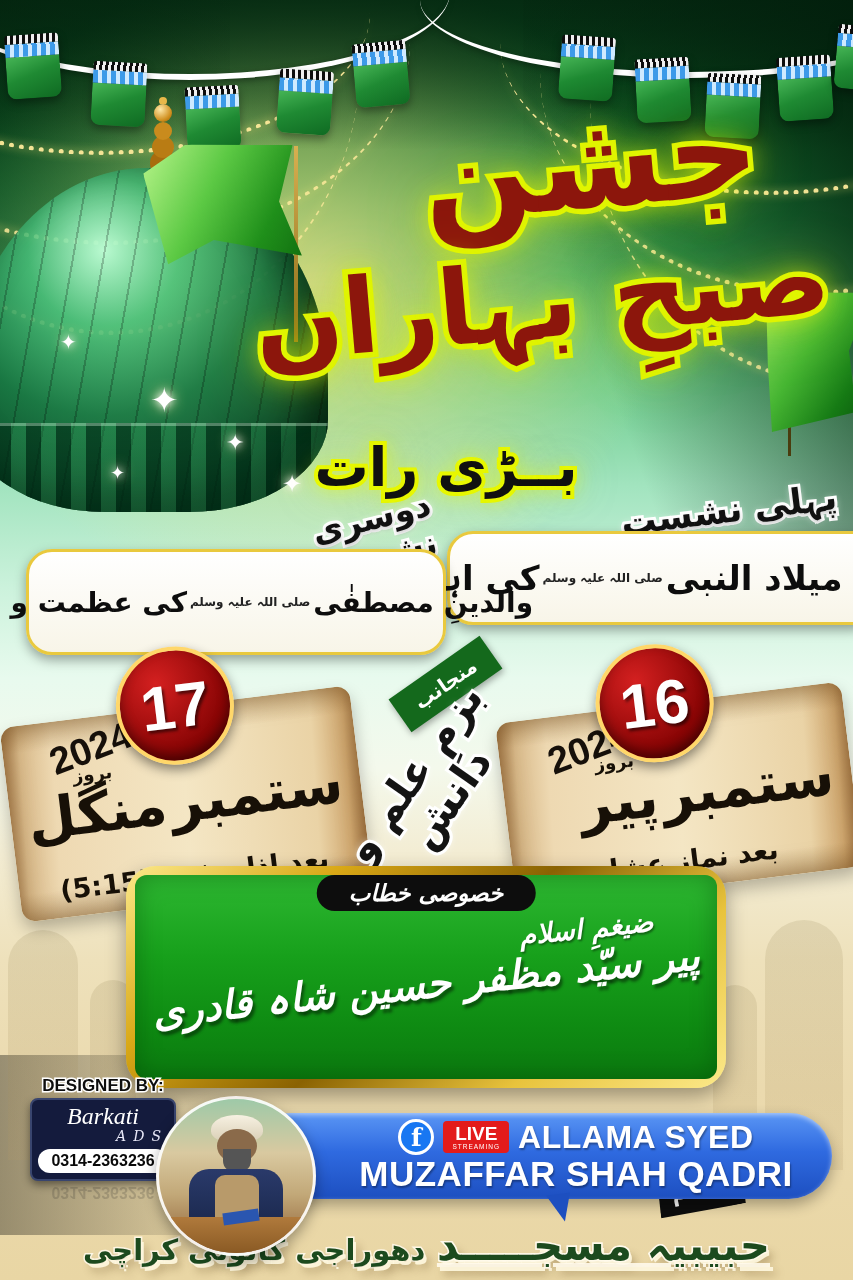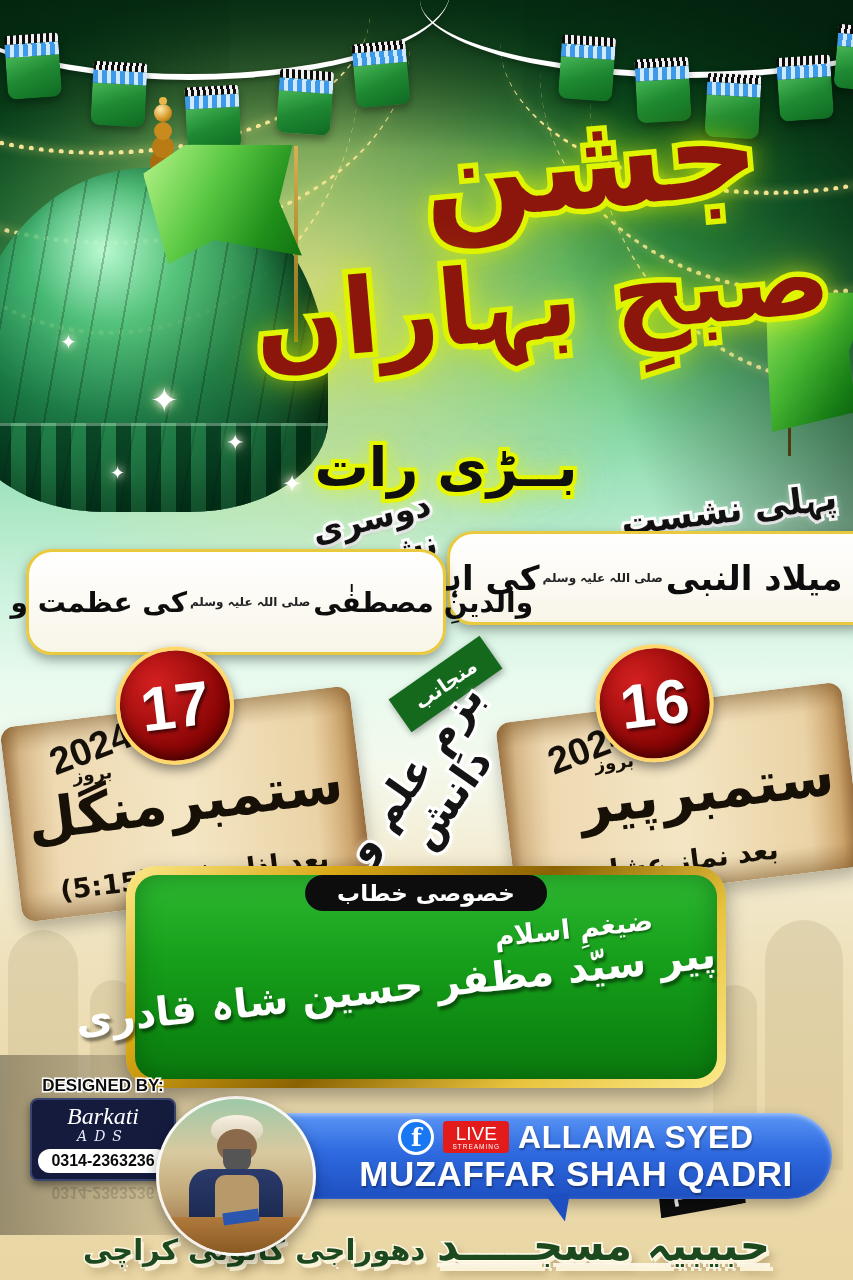--- a/index.html
+++ b/index.html
@@ -123,57 +123,57 @@
   .org-badge{top:664px;left:390px;transform:rotate(-35deg);background:#14691c;color:#fff;
     font-size:20px;font-weight:bold;padding:8px 20px;direction:rtl;z-index:4;
     box-shadow:0 3px 7px rgba(0,0,0,.35);}
   .org-name{top:742px;left:312px;width:240px;transform:rotate(-55deg);text-align:center;direction:rtl;
     font-size:42px;font-weight:bold;color:#141414;line-height:1.05;z-index:4;
     -webkit-text-stroke:6px #fff;paint-order:stroke fill;text-shadow:0 0 10px #fff;}
   
   .speech-frame{top:866px;left:126px;width:600px;height:222px;padding:9px;border-radius:30px;z-index:5;
     background:linear-gradient(140deg,#fce98a 0%,#d9a816 25%,#8a6202 50%,#e8c33c 75%,#fce98a 100%);
     box-shadow:0 8px 20px rgba(0,0,0,.35);box-sizing:border-box;}
-  .speech-inner{width:100%;height:100%;border-radius:22px;position:relative;
+  .speech-inner{width:100%;height:100%;border-radius:12px;position:relative;
     background:linear-gradient(180deg,#2eb832 0%,#17a01b 40%,#0e8a12 75%,#0b7a0f 100%);
-    box-shadow:inset 0 0 26px rgba(0,60,0,.4);}
+    box-shadow:inset 0 0 26px rgba(0,60,0,.4);font-style:italic;}
   .speech-pill{position:absolute;top:0px;left:50%;transform:translateX(-50%);background:#0d0d0d;color:#fff;
     font-size:23px;font-weight:bold;padding:5px 32px;border-radius:999px;direction:rtl;white-space:nowrap;}
   .speech-honor{position:absolute;top:38px;right:64px;transform:rotate(-6deg);color:#fff;font-size:27px;
     font-weight:bold;direction:rtl;text-shadow:1px 2px 2px rgba(0,0,0,.4);}
   .speech-name{position:absolute;top:86px;left:0;width:100%;text-align:center;transform:rotate(-6deg);
     color:#fff;font-size:40px;font-weight:bold;direction:rtl;white-space:nowrap;
     text-shadow:2px 4px 3px rgba(0,0,0,.45);}
   
   .designer{top:1076px;left:24px;width:146px;text-align:center;z-index:6;padding-left:6px;}
   .designer-heading{font-family:"Liberation Sans",sans-serif;font-size:17px;font-weight:bold;color:#0d0d0d;
     -webkit-text-stroke:3px #fff;paint-order:stroke fill;}
   .designer-card{margin-top:2px;background:#141b3d;border:2px solid #39456e;border-radius:8px;
     padding:4px 6px 6px;box-shadow:0 4px 9px rgba(0,0,0,.45);}
   .designer-brand{color:#fff;font-family:Liberation Serif, serif;font-style:italic;font-size:24px;line-height:1.05;}
-  .designer-sub{color:#e8e8f8;font-family:"DejaVu Serif",serif;font-style:italic;font-size:14px;letter-spacing:7px;margin-top:-1px;}
+  .designer-sub{color:#e8e8f8;font-family:"DejaVu Serif",serif;font-style:italic;font-size:14px;letter-spacing:7px;margin-top:-1px;text-align:right;}
   .designer-phone{margin-top:5px;background:#fff;border-radius:999px;font-family:"Liberation Sans",sans-serif;
     font-weight:bold;font-size:16px;color:#0a0a0a;padding:3px 0;}
   .designer-reflection{margin-top:2px;transform:scaleY(-1);opacity:.18;font-family:"Liberation Sans",sans-serif;
     font-weight:bold;font-size:16px;color:#222;}
   
   .live-bar{top:1113px;left:248px;width:584px;height:86px;border-radius:999px;z-index:6;
     background:linear-gradient(180deg,#5a96f5 0%,#2f6ae0 45%,#1d4fc0 100%);
     box-shadow:0 6px 14px rgba(0,0,0,.3),inset 0 2px 5px rgba(255,255,255,.5);}
   .live-tail{top:1194px;left:548px;width:0;height:0;border-left:15px solid transparent;
     border-right:9px solid transparent;border-top:28px solid #1d4fc0;transform:rotate(-8deg);z-index:6;}
   .live-content{position:absolute;inset:0;padding:6px 12px 6px 84px;display:flex;flex-direction:column;
     align-items:center;justify-content:center;gap:0;}
   .live-row1{display:flex;align-items:center;gap:9px;}
   .fb-icon{width:36px;height:36px;border-radius:50%;background:#1877f2;border:3px solid #fff;
     color:#fff;display:flex;align-items:center;justify-content:center;font-family:"DejaVu Serif",serif;
     font-weight:bold;font-size:25px;box-sizing:border-box;}
   .live-badge{background:#e31b1b;color:#fff;border-radius:4px;padding:3px 9px 2px;display:flex;
     flex-direction:column;align-items:center;line-height:1;}
-  .live-word{font-family:"Liberation Sans",sans-serif;font-size:19px;font-weight:normal;}
+  .live-word{font-family:"Liberation Sans",sans-serif;font-size:19px;font-weight:bold;}
   .streaming-word{font-family:"Liberation Sans",sans-serif;font-size:6.5px;letter-spacing:1px;margin-top:1px;}
   .live-name1{font-family:"Liberation Sans",sans-serif;font-size:32px;font-weight:bold;color:#fff;
     text-shadow:1px 2px 2px rgba(0,0,0,.35);letter-spacing:.5px;}
   .live-name2{font-family:"Liberation Sans",sans-serif;font-size:35px;font-weight:bold;color:#fff;
     text-shadow:1px 2px 2px rgba(0,0,0,.35);letter-spacing:.5px;margin-top:-2px;}
   
   .photo{top:1096px;left:156px;width:154px;height:154px;border-radius:50%;overflow:hidden;z-index:7;
     border:3px solid rgba(255,255,255,.9);box-shadow:0 6px 14px rgba(0,0,0,.35);
     background:linear-gradient(180deg,#9ec9a8 0%,#d9c9a0 35%,#c2a878 62%,#8a5a30 100%);}
   .photo-turban{position:absolute;top:16px;left:52px;width:52px;height:28px;border-radius:50% 50% 42% 42%;

